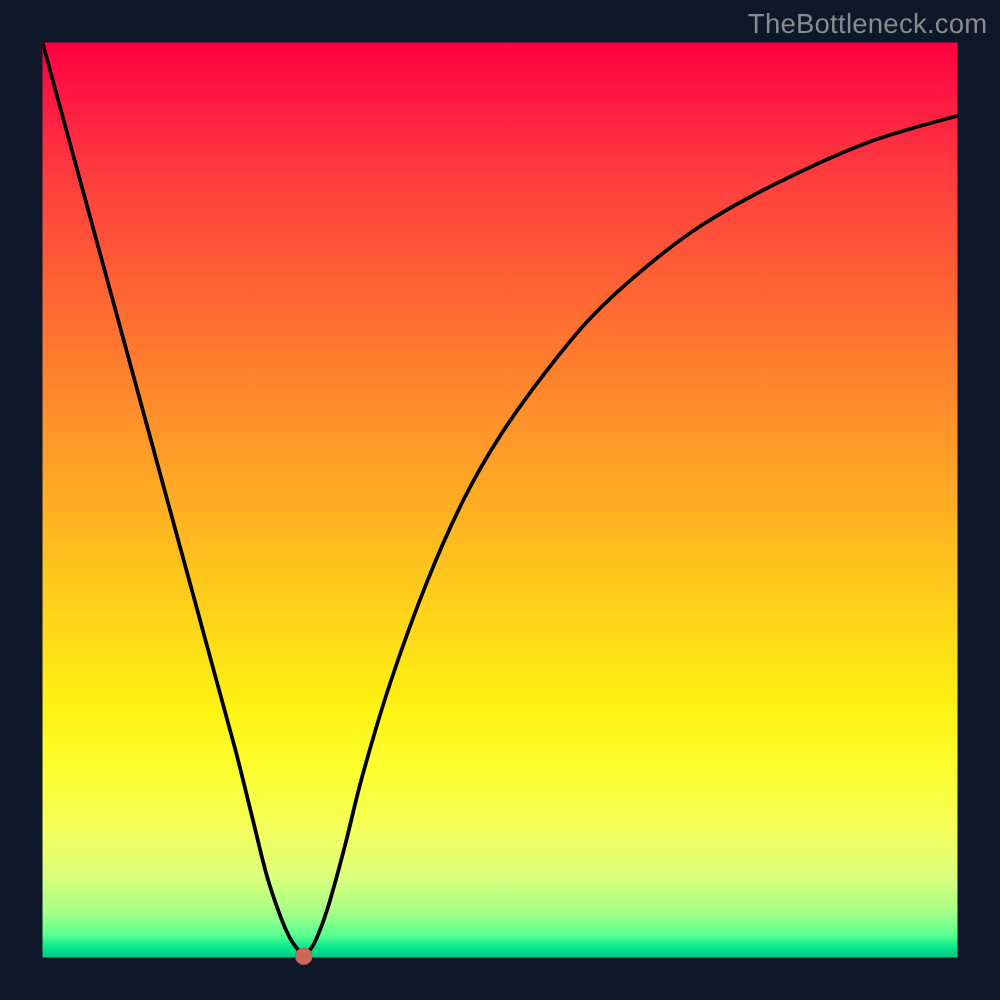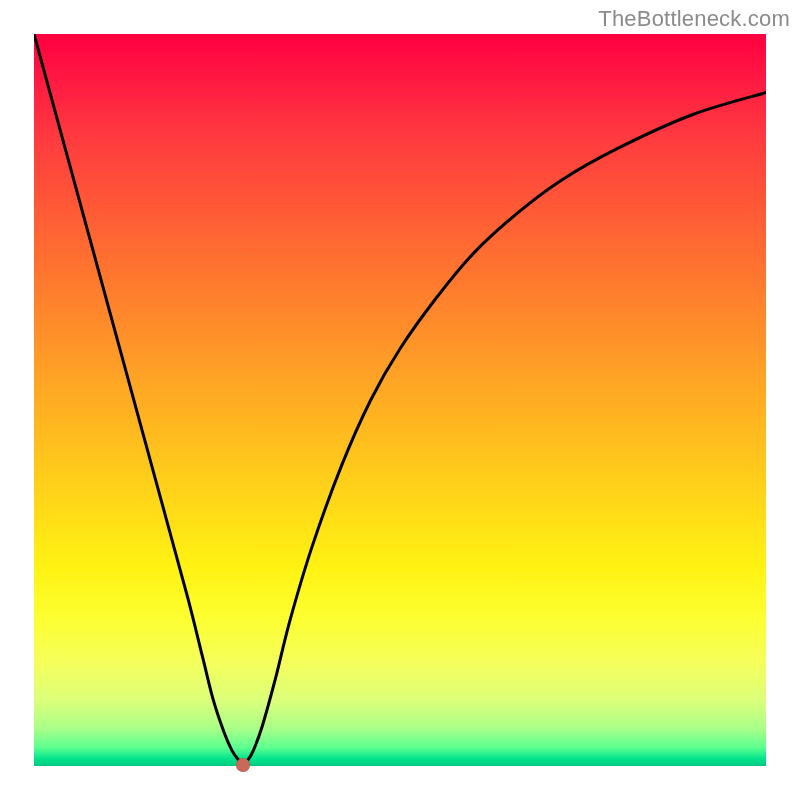--- a/index.html
+++ b/index.html
@@ -8,21 +8,21 @@
     width: 800px;
     height: 800px;
     background: #000;
     overflow: hidden;
     font-family: Arial, Helvetica, sans-serif;
   }
   .wrap {
     position: relative;
     width: 800px;
     height: 800px;
-    background: #ffffff;
+    background: #0f172a;
   }
   .plot {
     position: absolute;
     left: 34px;
     top: 34px;
     width: 732px;
     height: 732px;
     background: linear-gradient(
       to bottom,
       #ff0040 0%,

